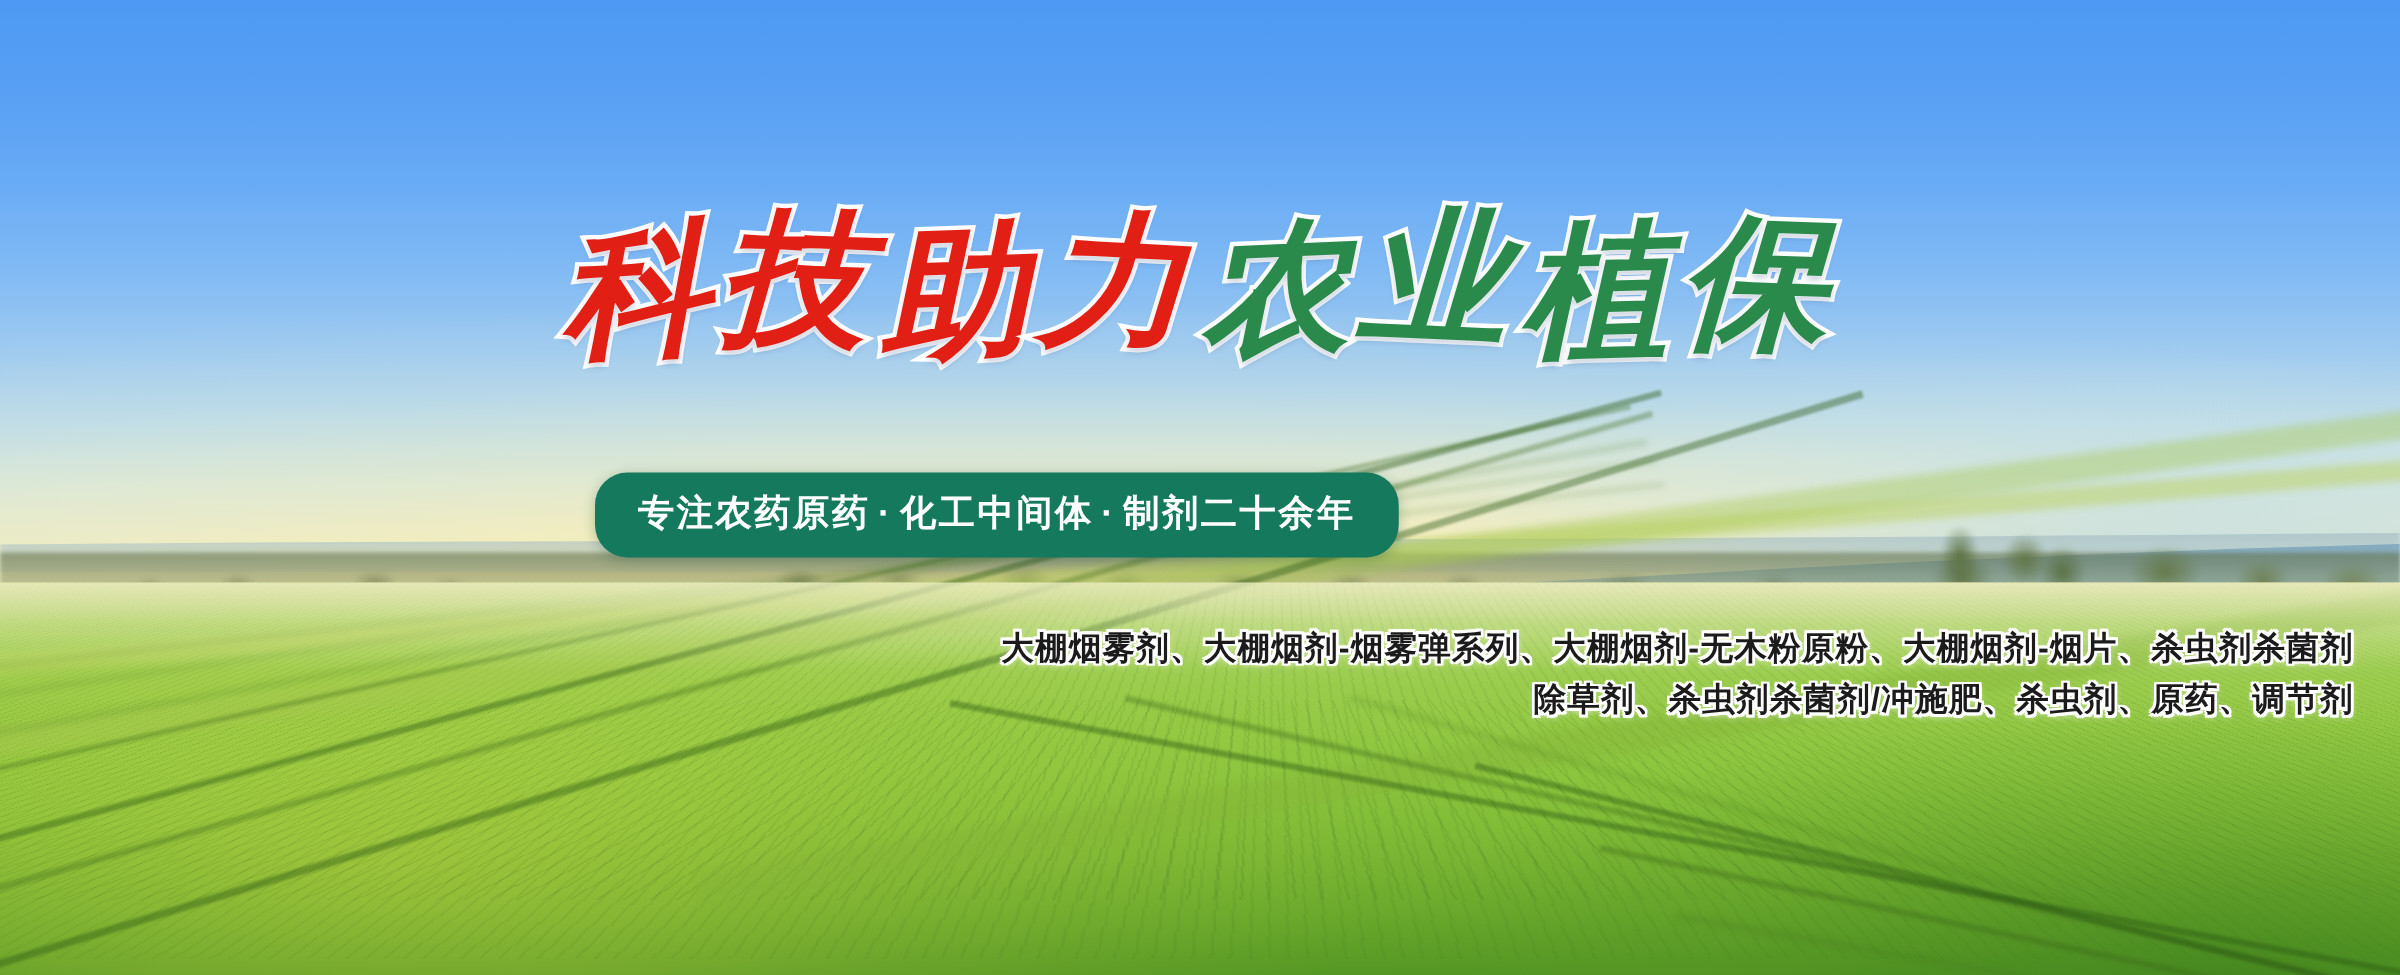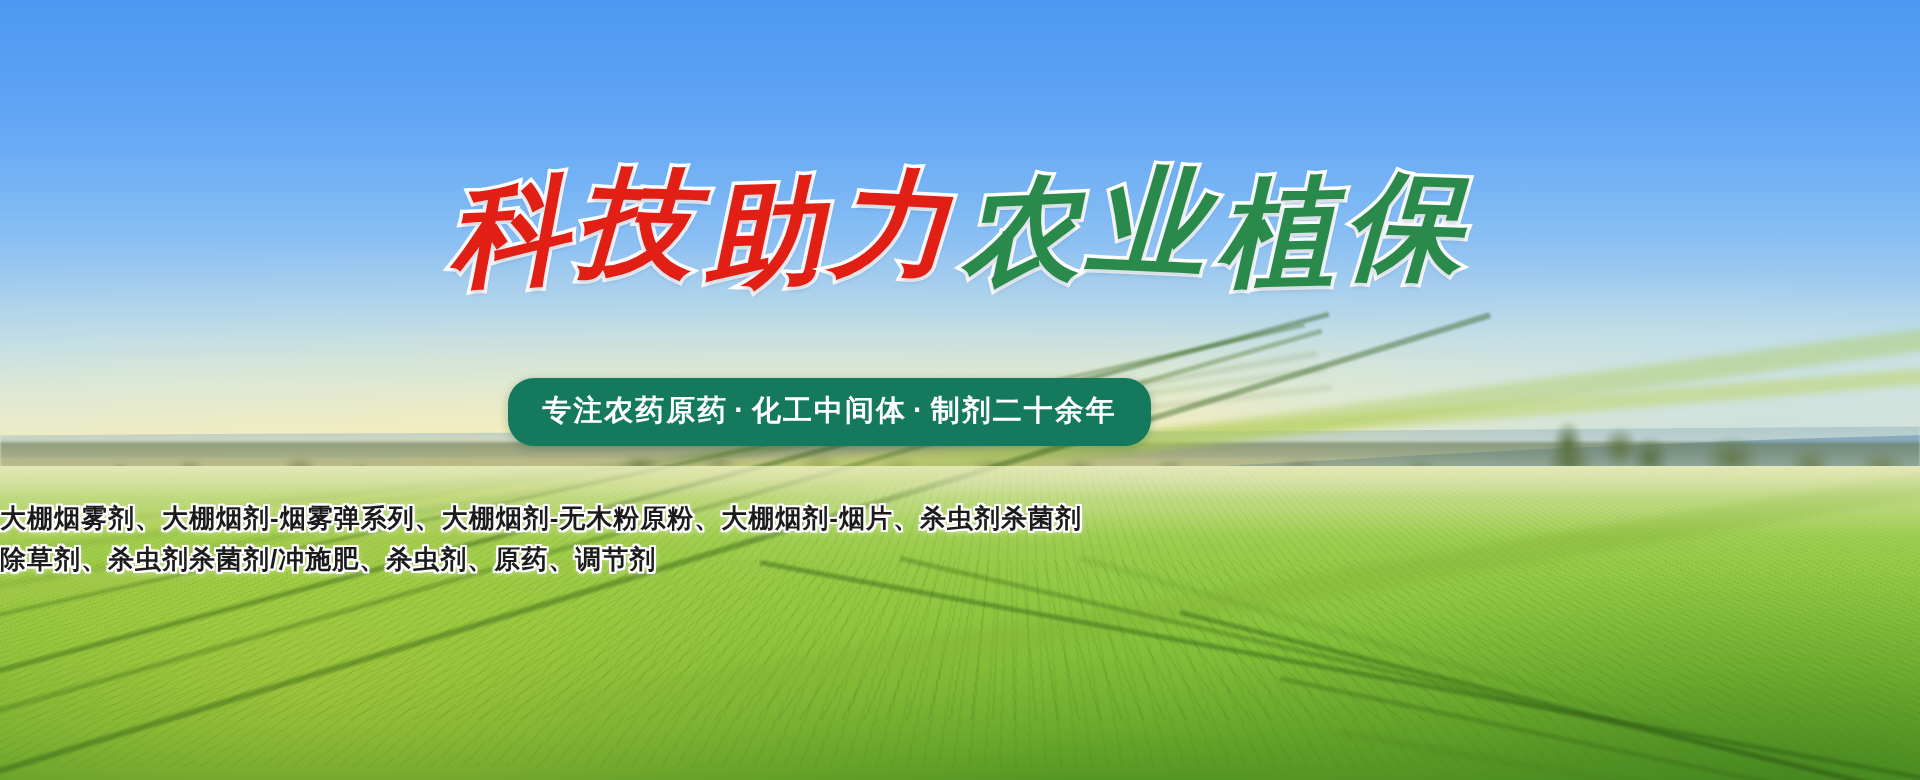--- a/index.html
+++ b/index.html
@@ -202,40 +202,40 @@
   .hl-b{transform:rotate(2deg)   translateY(-5px);}
   .hl-c{transform:rotate(-2deg)  translateY(6px);}
   .hl-d{transform:rotate(3deg)   translateY(-3px);}
   .hl-e{transform:rotate(-2.5deg) translateY(2px);}
   .hl-f{transform:rotate(2.5deg) translateY(-6px);}
   .hl-g{transform:rotate(-1.5deg) translateY(5px);}
   .hl-h{transform:rotate(2deg)   translateY(-2px);}
 
   
   .pill-wrap{
-    position:absolute;left:0;top:378px;width:1595px;text-align:center;margin-left:32px;
+    position:absolute;left:0;top:378px;width:1595px;text-align:center;
   }
   .pill{
     display:inline-block;
     background:#15795e;
     color:#ffffff;
     font-size:29px;
     font-weight:700;
     letter-spacing:2px;
     padding:13px 34px 15px;
     border-radius:26px;
     white-space:nowrap;
     font-family:"Liberation Sans","DejaVu Sans",sans-serif;
     box-shadow:0 2px 10px rgba(12,70,52,.28);
   }
   .pill .dot{padding:0 6px;}
 
   
   .products{
-    position:absolute;left:0;top:498px;width:1867px;text-align:left;
+    position:absolute;left:16px;top:498px;width:1867px;text-align:right;
   }
   .products .line{
     display:block;
     font-size:26px;
     font-weight:700;
     line-height:41px;
     color:#1b1b1b;
     letter-spacing:1px;
     white-space:nowrap;
     font-family:"Liberation Sans","DejaVu Sans",sans-serif;

